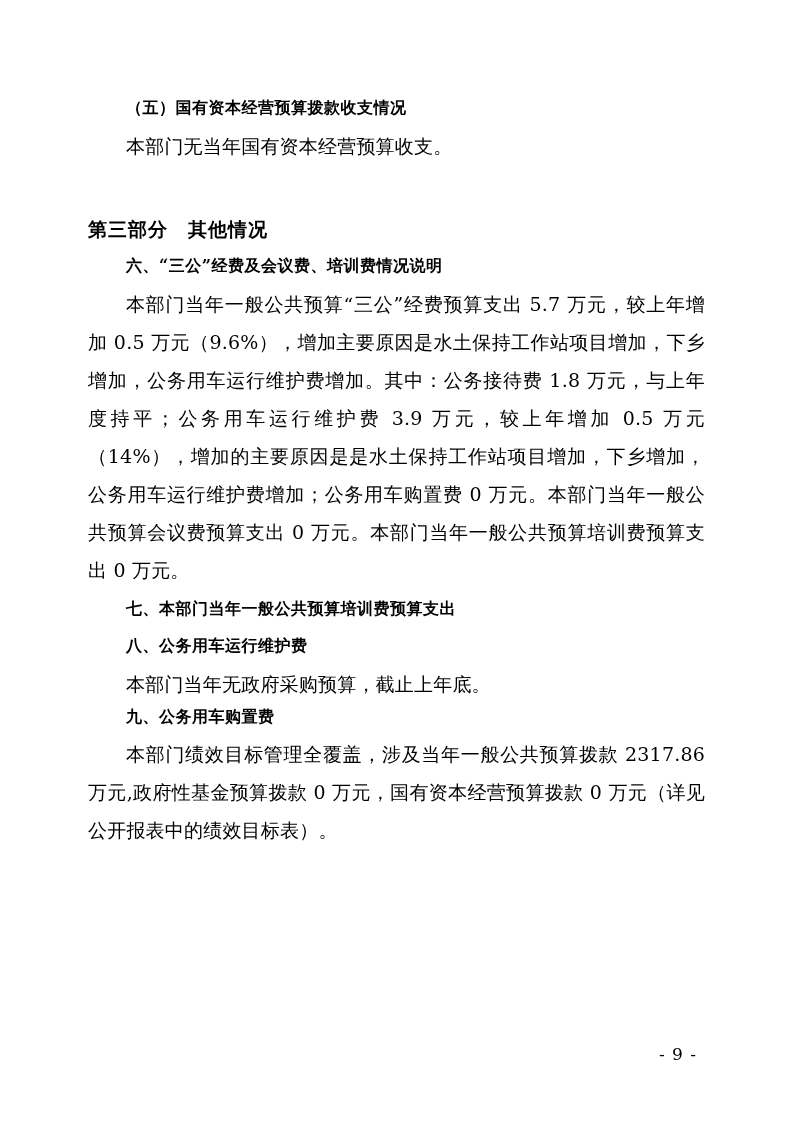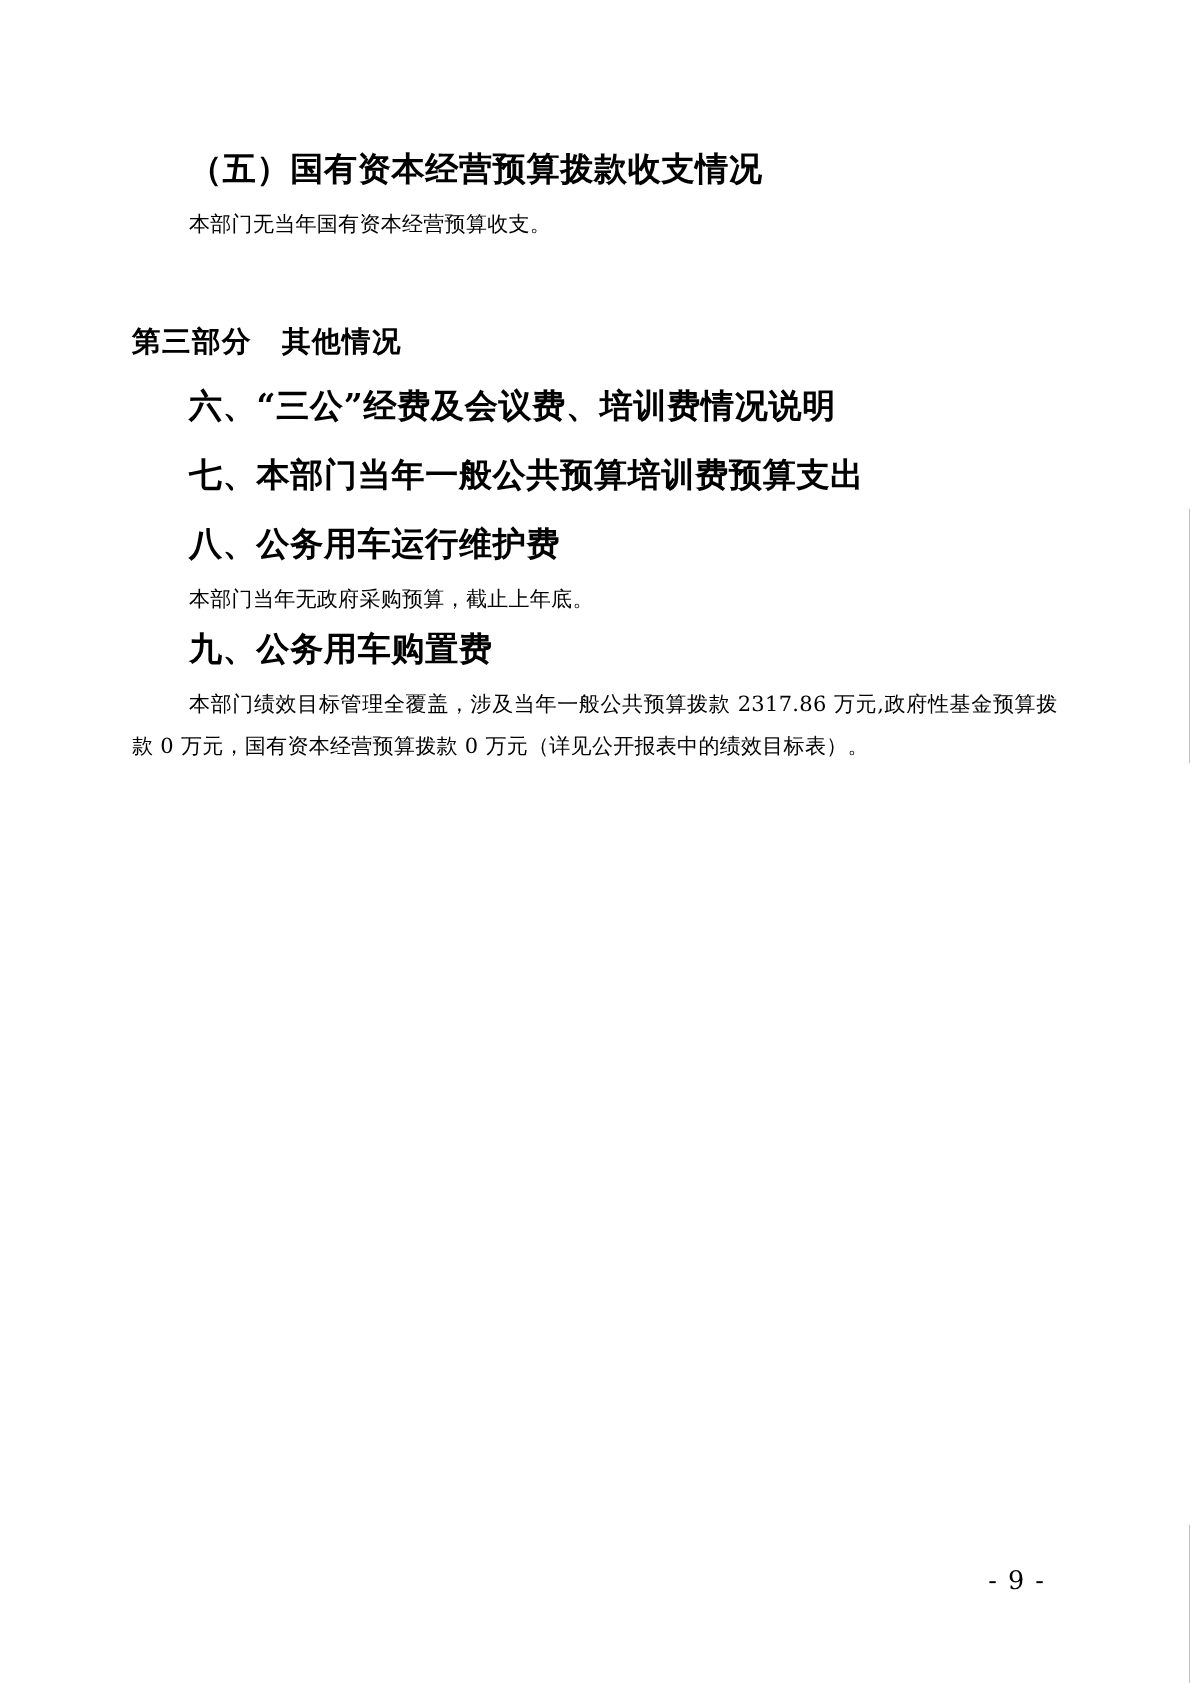--- a/index.html
+++ b/index.html
@@ -18,41 +18,41 @@
     font-family: "DejaVu Serif", "Liberation Serif", serif;
     color: #000000;
     overflow: hidden;
   }
   .content {
     width: 100%;
   }
   .h-section {
     font-family: "DejaVu Serif", "Liberation Serif", serif;
     font-weight: bold;
-    font-size: 22px;
+    font-size: 16px;
     line-height: 1.55;
     margin: 0 0 6px 0;
     text-indent: 38px;
     letter-spacing: 0.5px;
   }
   .h-center {
     font-family: "DejaVu Serif", "Liberation Serif", serif;
     font-weight: bold;
     font-size: 19px;
     line-height: 1.55;
     text-align: left;
     margin: 22px 0 10px 0;
     letter-spacing: 1px;
   }
   .h-center .gap {
     display: inline-block;
     width: 20px;
   }
   .para {
-    font-size: 14px;
+    font-size: 19px;
     line-height: 2.0;
     margin: 0 0 2px 0;
     text-indent: 38px;
     text-align: justify;
     text-justify: inter-ideograph;
     letter-spacing: 0.2px;
   }
   .spacer-lg { height: 26px; }
   .spacer-sm { height: 6px; }
   .page-number {
@@ -73,20 +73,21 @@
     <h2 class="h-section">（五）国有资本经营预算拨款收支情况</h2>
 
     <p class="para">本部门无当年国有资本经营预算收支。</p>
 
     <div class="spacer-lg"></div>
 
     <h1 class="h-center"><span>第三部分</span><span class="gap"></span><span>其他情况</span></h1>
 
     <h2 class="h-section">六、“三公”经费及会议费、培训费情况说明</h2>
 
+    <p class="para">本部门当年一般公共预算“三公”经费预算支出 5.7 万元，较上年增加 0.5 万元（9.6%），增加主要原因是水土保持工作站项目增加，下乡增加，公务用车运行维护费增加。其中：公务接待费 1.8 万元，与上年度持平；公务用车运行维护费 3.9 万元，较上年增加 0.5 万元（14%），增加的主要原因是是水土保持工作站项目增加，下乡增加，公务用车运行维护费增加；公务用车购置费 0 万元。本部门当年一般公共预算会议费预算支出 0 万元。本部门当年一般公共预算培训费预算支出 0 万元。</p>
 
     <div class="spacer-sm"></div>
 
     <h2 class="h-section">七、本部门当年一般公共预算培训费预算支出</h2>
 
 
     <div class="spacer-sm"></div>
 
     <h2 class="h-section">八、公务用车运行维护费</h2>
 

